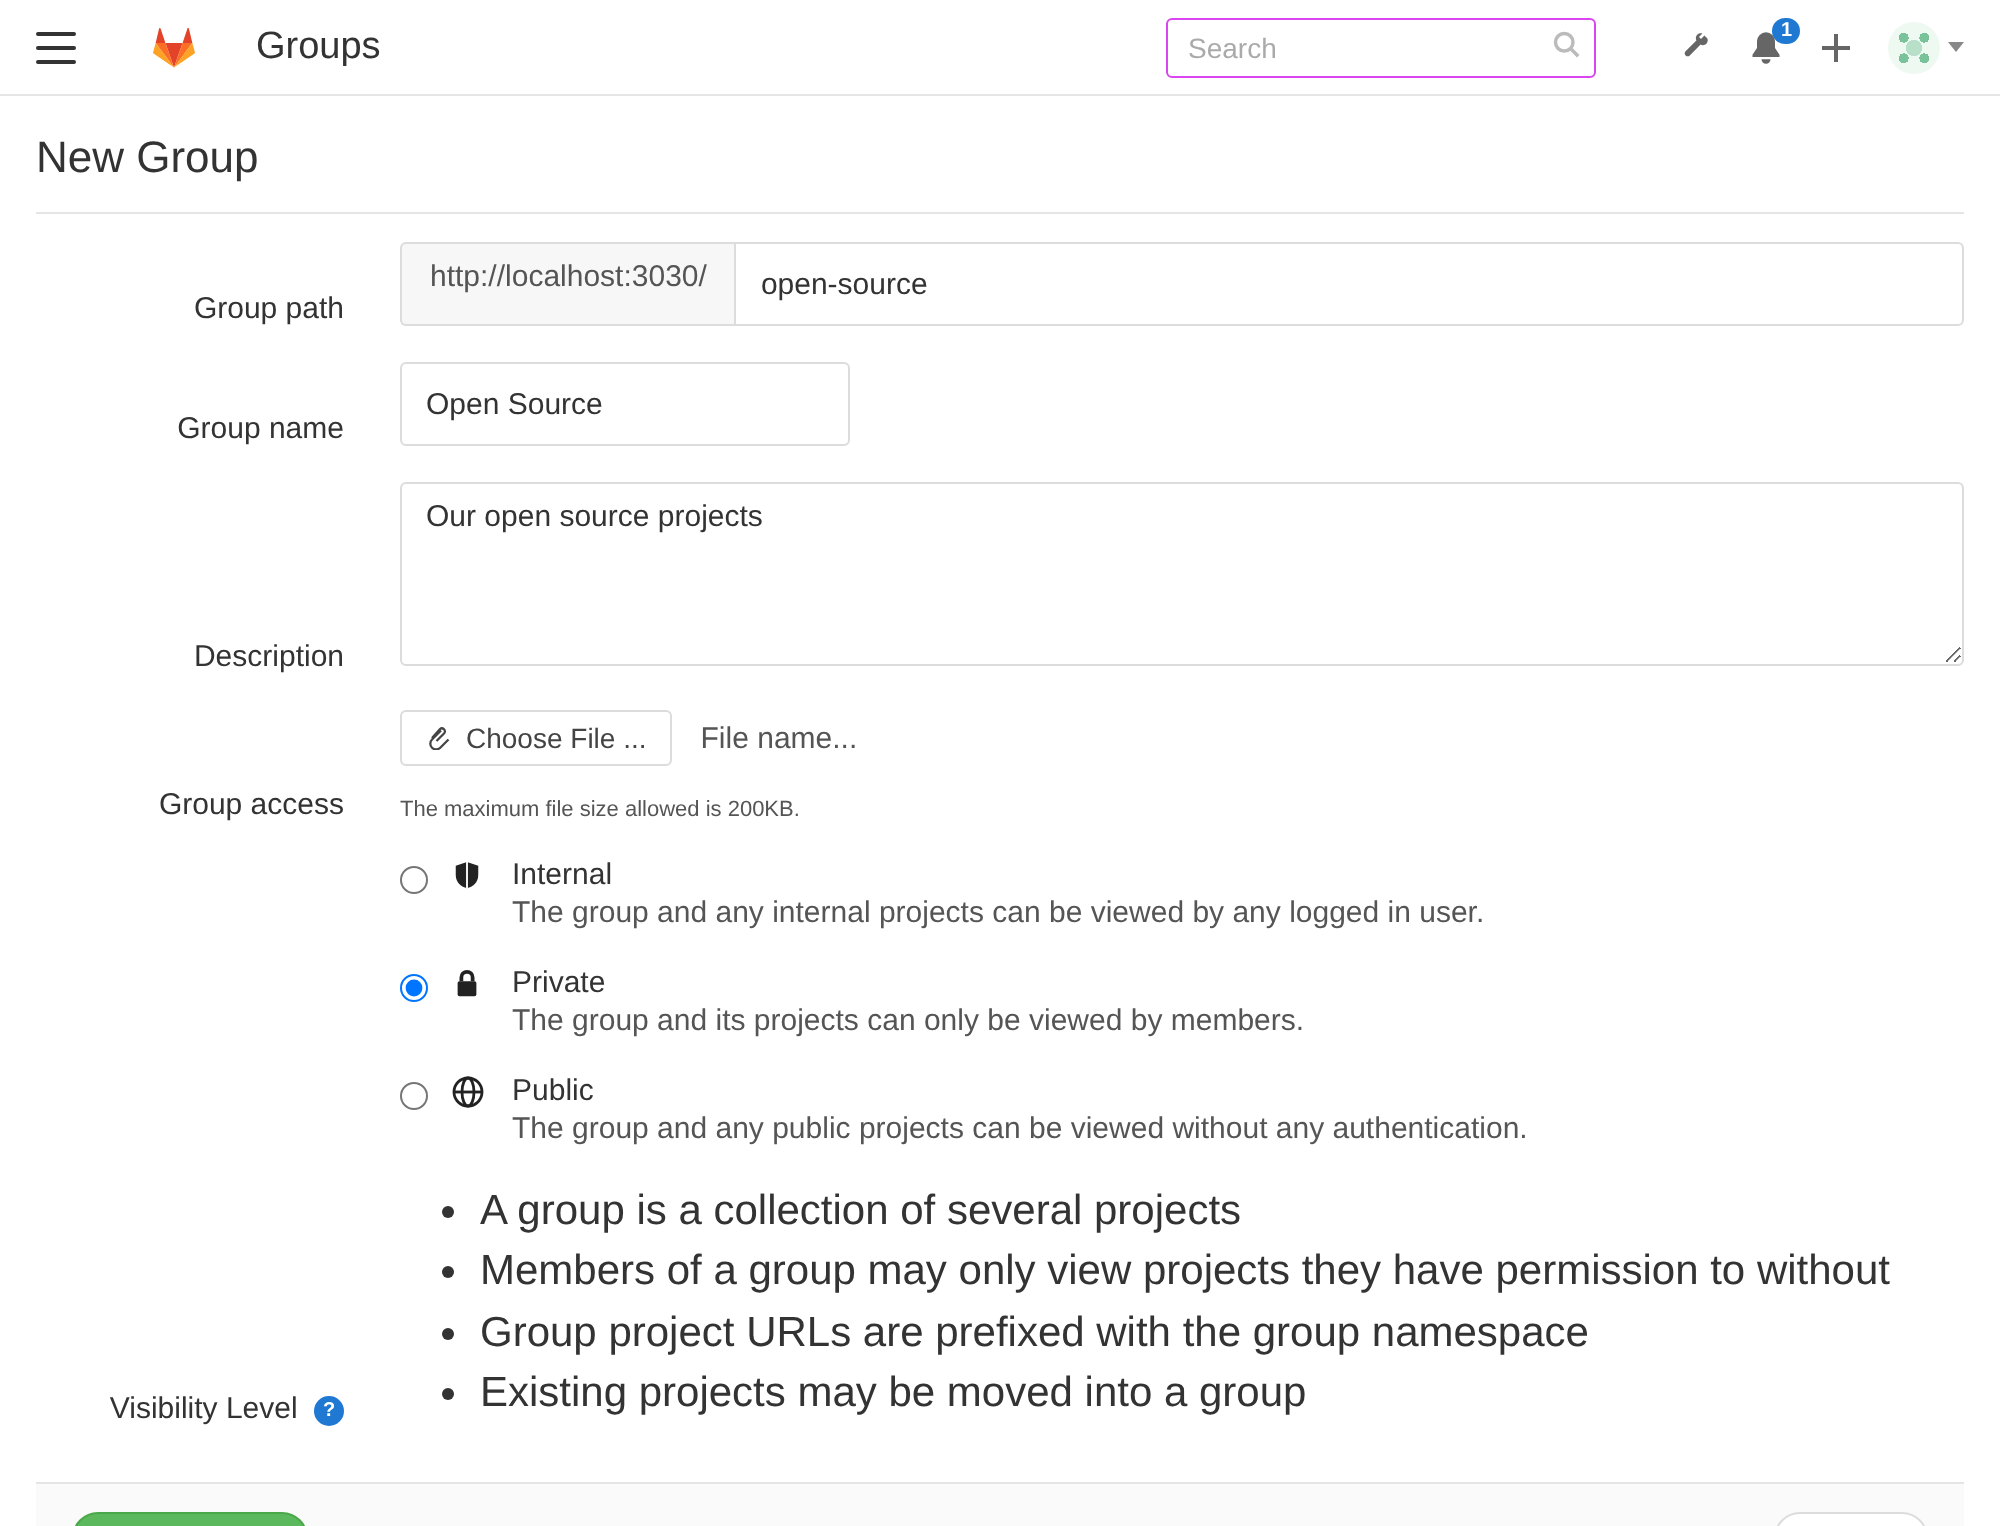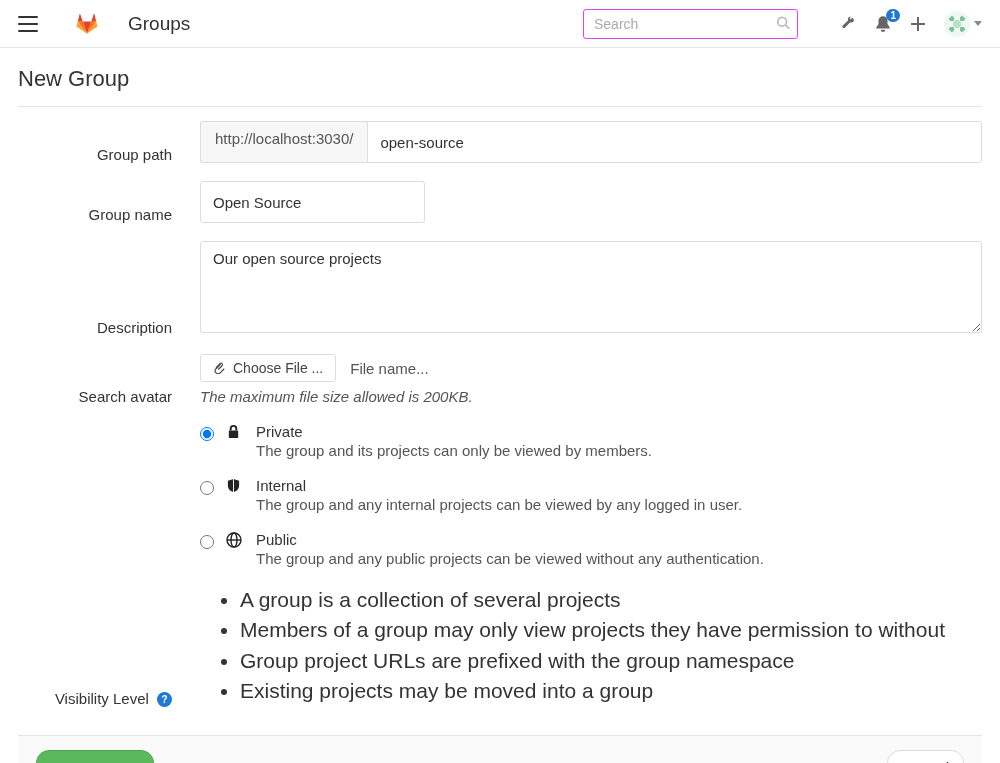--- a/index.html
+++ b/index.html
@@ -94,21 +94,21 @@
       padding: 8px 12px; font-size: 15px; color: #333; height: 92px;
       font-family: inherit; resize: vertical;
     }
 
     .file-row { display: flex; align-items: center; gap: 14px; }
     .file-btn {
       background: #fff; border: 1px solid #dcdcdc; border-radius: 3px;
       padding: 5px 12px; font-size: 14px; color: #444; cursor: pointer; display: inline-flex; gap: 8px; align-items: center;
     }
     .file-name-display { color: #555; font-size: 15px; }
-    .help-text { color: #555; font-size: 15px; margin-top: 6px; font-style: italic; }
+    .help-text { color: #555; font-size: 11px; margin-top: 16px; }
 
     .radio-option { display: flex; align-items: flex-start; gap: 12px; margin-bottom: 18px; }
     .radio-option input[type=radio] { margin-top: 4px; width: 14px; height: 14px; cursor: pointer; }
     .radio-icon-wrap { margin-top: 1px; width: 18px; color: #222; flex-shrink: 0; }
     .radio-text { flex: 1; }
     .radio-title { font-size: 15px; color: #333; }
     .radio-desc { font-size: 15px; color: #555; margin-top: 2px; }
 
     .info-list { list-style: disc; padding-left: 40px; margin-top: 8px; }
     .info-list li { color: #333; font-size: 21px; line-height: 1.45; }
@@ -214,21 +214,21 @@
     </div>
 
     <div class="form-row">
       <div class="form-label top-align">Description</div>
       <div class="form-control-area">
         <textarea class="textarea-input" style="">Our open source projects</textarea>
       </div>
     </div>
 
     <div class="form-row">
-      <div class="form-label">Search avatar</div>
+      <div class="form-label">Group access</div>
       <div class="form-control-area">
         <div class="file-row">
           <button class="file-btn" type="button">
             <svg width="12" height="12" viewBox="0 0 16 16" fill="currentColor">
               <path d="M10 3L4 9c-1.5 1.5-1.5 4 0 5.5s4 1.5 5.5 0L15 9" stroke="currentColor" stroke-width="1.5" fill="none"></path>
               <path d="M7 10l5-5c.8-.8.8-2 0-2.8s-2-.8-2.8 0L4 8" stroke="currentColor" stroke-width="1.5" fill="none"></path>
             </svg>
             <span>Choose File ...</span>
           </button>
           <span class="file-name-display">File name...</span>
@@ -236,46 +236,46 @@
         <div class="help-text">The maximum file size allowed is 200KB.</div>
       </div>
     </div>
 
     <div class="form-row">
       <div class="form-label" style="padding-top:2px;">
         <span>Visibility Level</span>
         <span class="help-icon">?</span>
       </div>
       <div class="form-control-area">
+
+        <div class="radio-option">
+          <input type="radio" name="vis" style="">
+          <span class="radio-icon-wrap">
+            <svg width="15" height="15" viewBox="0 0 16 16" fill="currentColor">
+              <path d="M8 1l6 2v5c0 4-3 6.5-6 7-3-.5-6-3-6-7V3l6-2z"></path>
+              <path d="M8 1v14" stroke="#fff" stroke-width="1"></path>
+            </svg>
+          </span>
+          <div class="radio-text">
+            <div class="radio-title">Internal</div>
+            <div class="radio-desc">The group and any internal projects can be viewed by any logged in user.</div>
+          </div>
+        </div>
 
         <div class="radio-option">
           <input type="radio" name="vis" checked="" style="">
           <span class="radio-icon-wrap">
             <svg width="15" height="15" viewBox="0 0 16 16" fill="currentColor">
               <rect x="3" y="7" width="10" height="8" rx="1"></rect>
               <path d="M5 7V5a3 3 0 0 1 6 0v2" stroke="currentColor" stroke-width="2" fill="none"></path>
             </svg>
           </span>
           <div class="radio-text">
             <div class="radio-title">Private</div>
             <div class="radio-desc">The group and its projects can only be viewed by members.</div>
-          </div>
-        </div>
-
-        <div class="radio-option">
-          <input type="radio" name="vis" style="">
-          <span class="radio-icon-wrap">
-            <svg width="15" height="15" viewBox="0 0 16 16" fill="currentColor">
-              <path d="M8 1l6 2v5c0 4-3 6.5-6 7-3-.5-6-3-6-7V3l6-2z"></path>
-              <path d="M8 1v14" stroke="#fff" stroke-width="1"></path>
-            </svg>
-          </span>
-          <div class="radio-text">
-            <div class="radio-title">Internal</div>
-            <div class="radio-desc">The group and any internal projects can be viewed by any logged in user.</div>
           </div>
         </div>
 
         <div class="radio-option">
           <input type="radio" name="vis" style="">
           <span class="radio-icon-wrap">
             <svg width="16" height="16" viewBox="0 0 16 16" fill="none" stroke="currentColor" stroke-width="1.4">
               <circle cx="8" cy="8" r="7"></circle>
               <ellipse cx="8" cy="8" rx="3" ry="7"></ellipse>
               <line x1="1" y1="8" x2="15" y2="8"></line>

